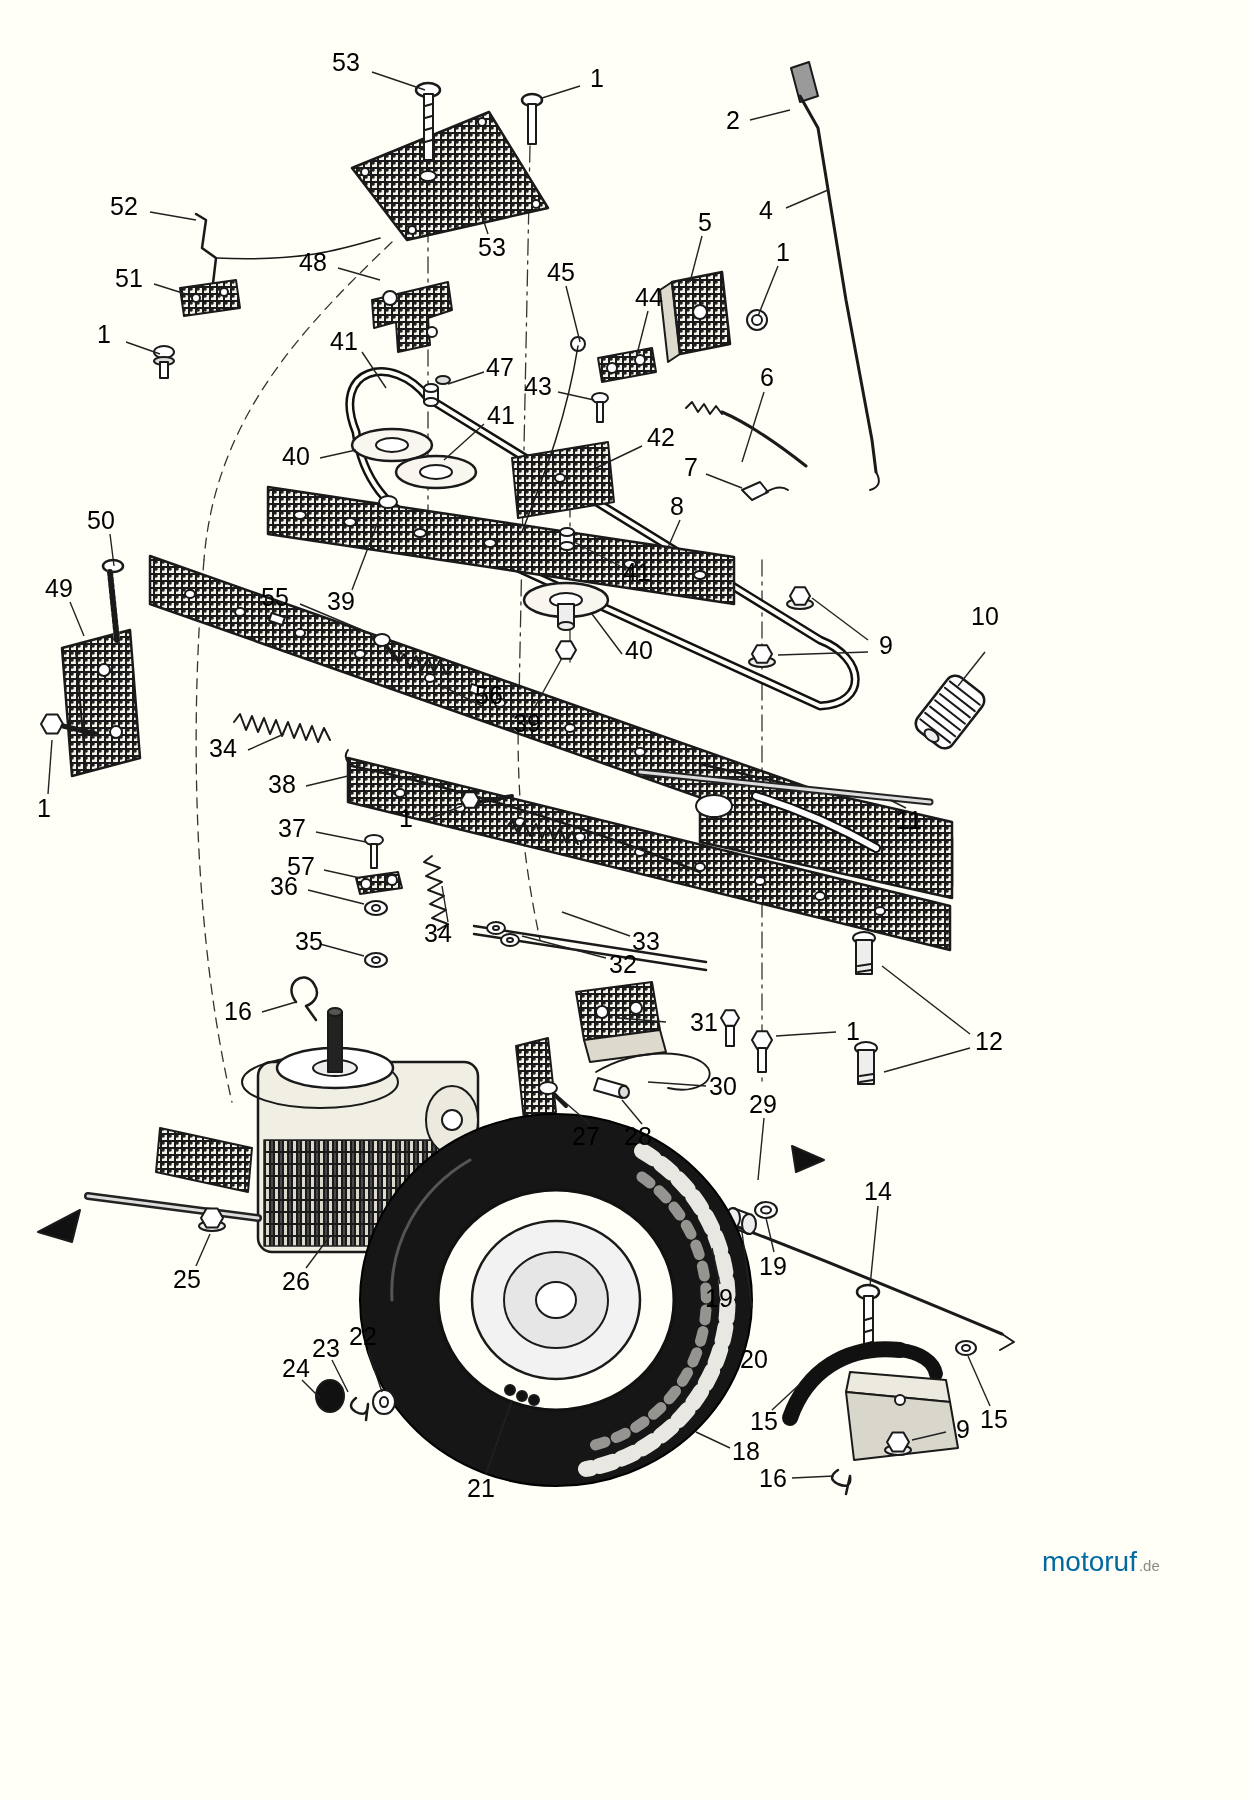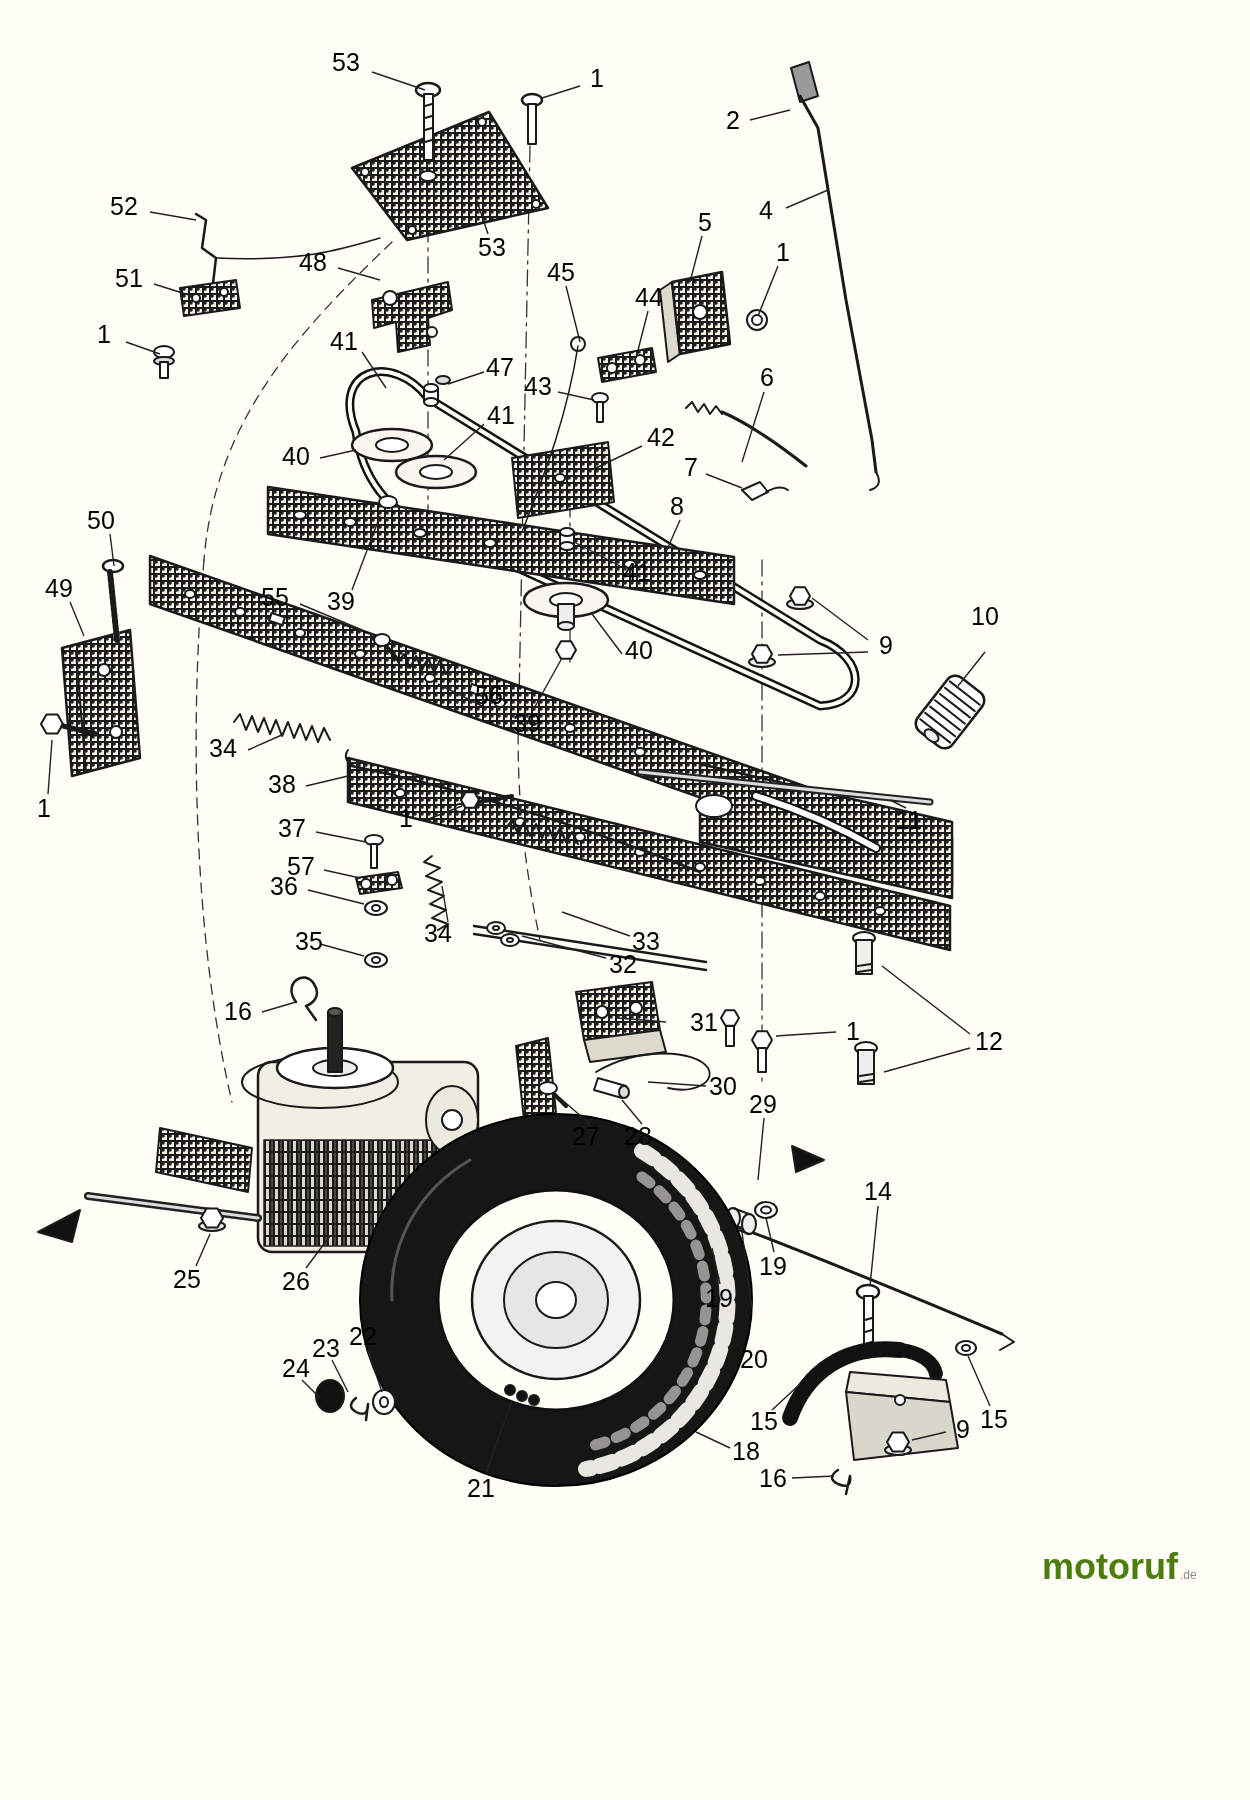--- a/index.html
+++ b/index.html
@@ -4,22 +4,22 @@
 <style>
   html,body{margin:0;padding:0;background:#fffef7;}
   #page{position:relative;width:1250px;height:1800px;margin:0 auto;background:#fffef7;overflow:hidden;
         font-family:"Liberation Sans",sans-serif;}
   #art,#leader-svg{position:absolute;left:0;top:0;width:1250px;height:1800px;}
   #leader-svg line{stroke:#222;stroke-width:1.4;}
   #labels{position:absolute;left:0;top:0;width:100%;height:100%;pointer-events:none;}
   .part-label{position:absolute;transform:translate(-50%,-50%);font-size:25px;color:#000;
               font-family:"Liberation Sans",sans-serif;white-space:nowrap;}
   #watermark{position:absolute;left:1042px;top:1546px;display:flex;align-items:baseline;cursor:pointer;}
-  #wm-brand{font-size:36px;font-weight:bold;color:#4d7c0f;letter-spacing:0;}
-  #wm-suffix{font-size:12px;color:#8a8a8a;margin-left:2px;}
+  #wm-brand{font-size:28px;font-weight:normal;color:#0369a1;letter-spacing:0;}
+  #wm-suffix{font-size:15px;color:#8a8a8a;margin-left:2px;}
   svg{shape-rendering:geometricPrecision;}
 </style>
 </head>
 <body>
 
 <div id="page">
 
   <svg id="art" viewBox="0 0 1250 1800" fill="none" stroke="#1a1a1a" stroke-width="2" stroke-linejoin="round" stroke-linecap="round">
     <defs>
       <pattern id="stip" width="7" height="7" patternUnits="userSpaceOnUse">

